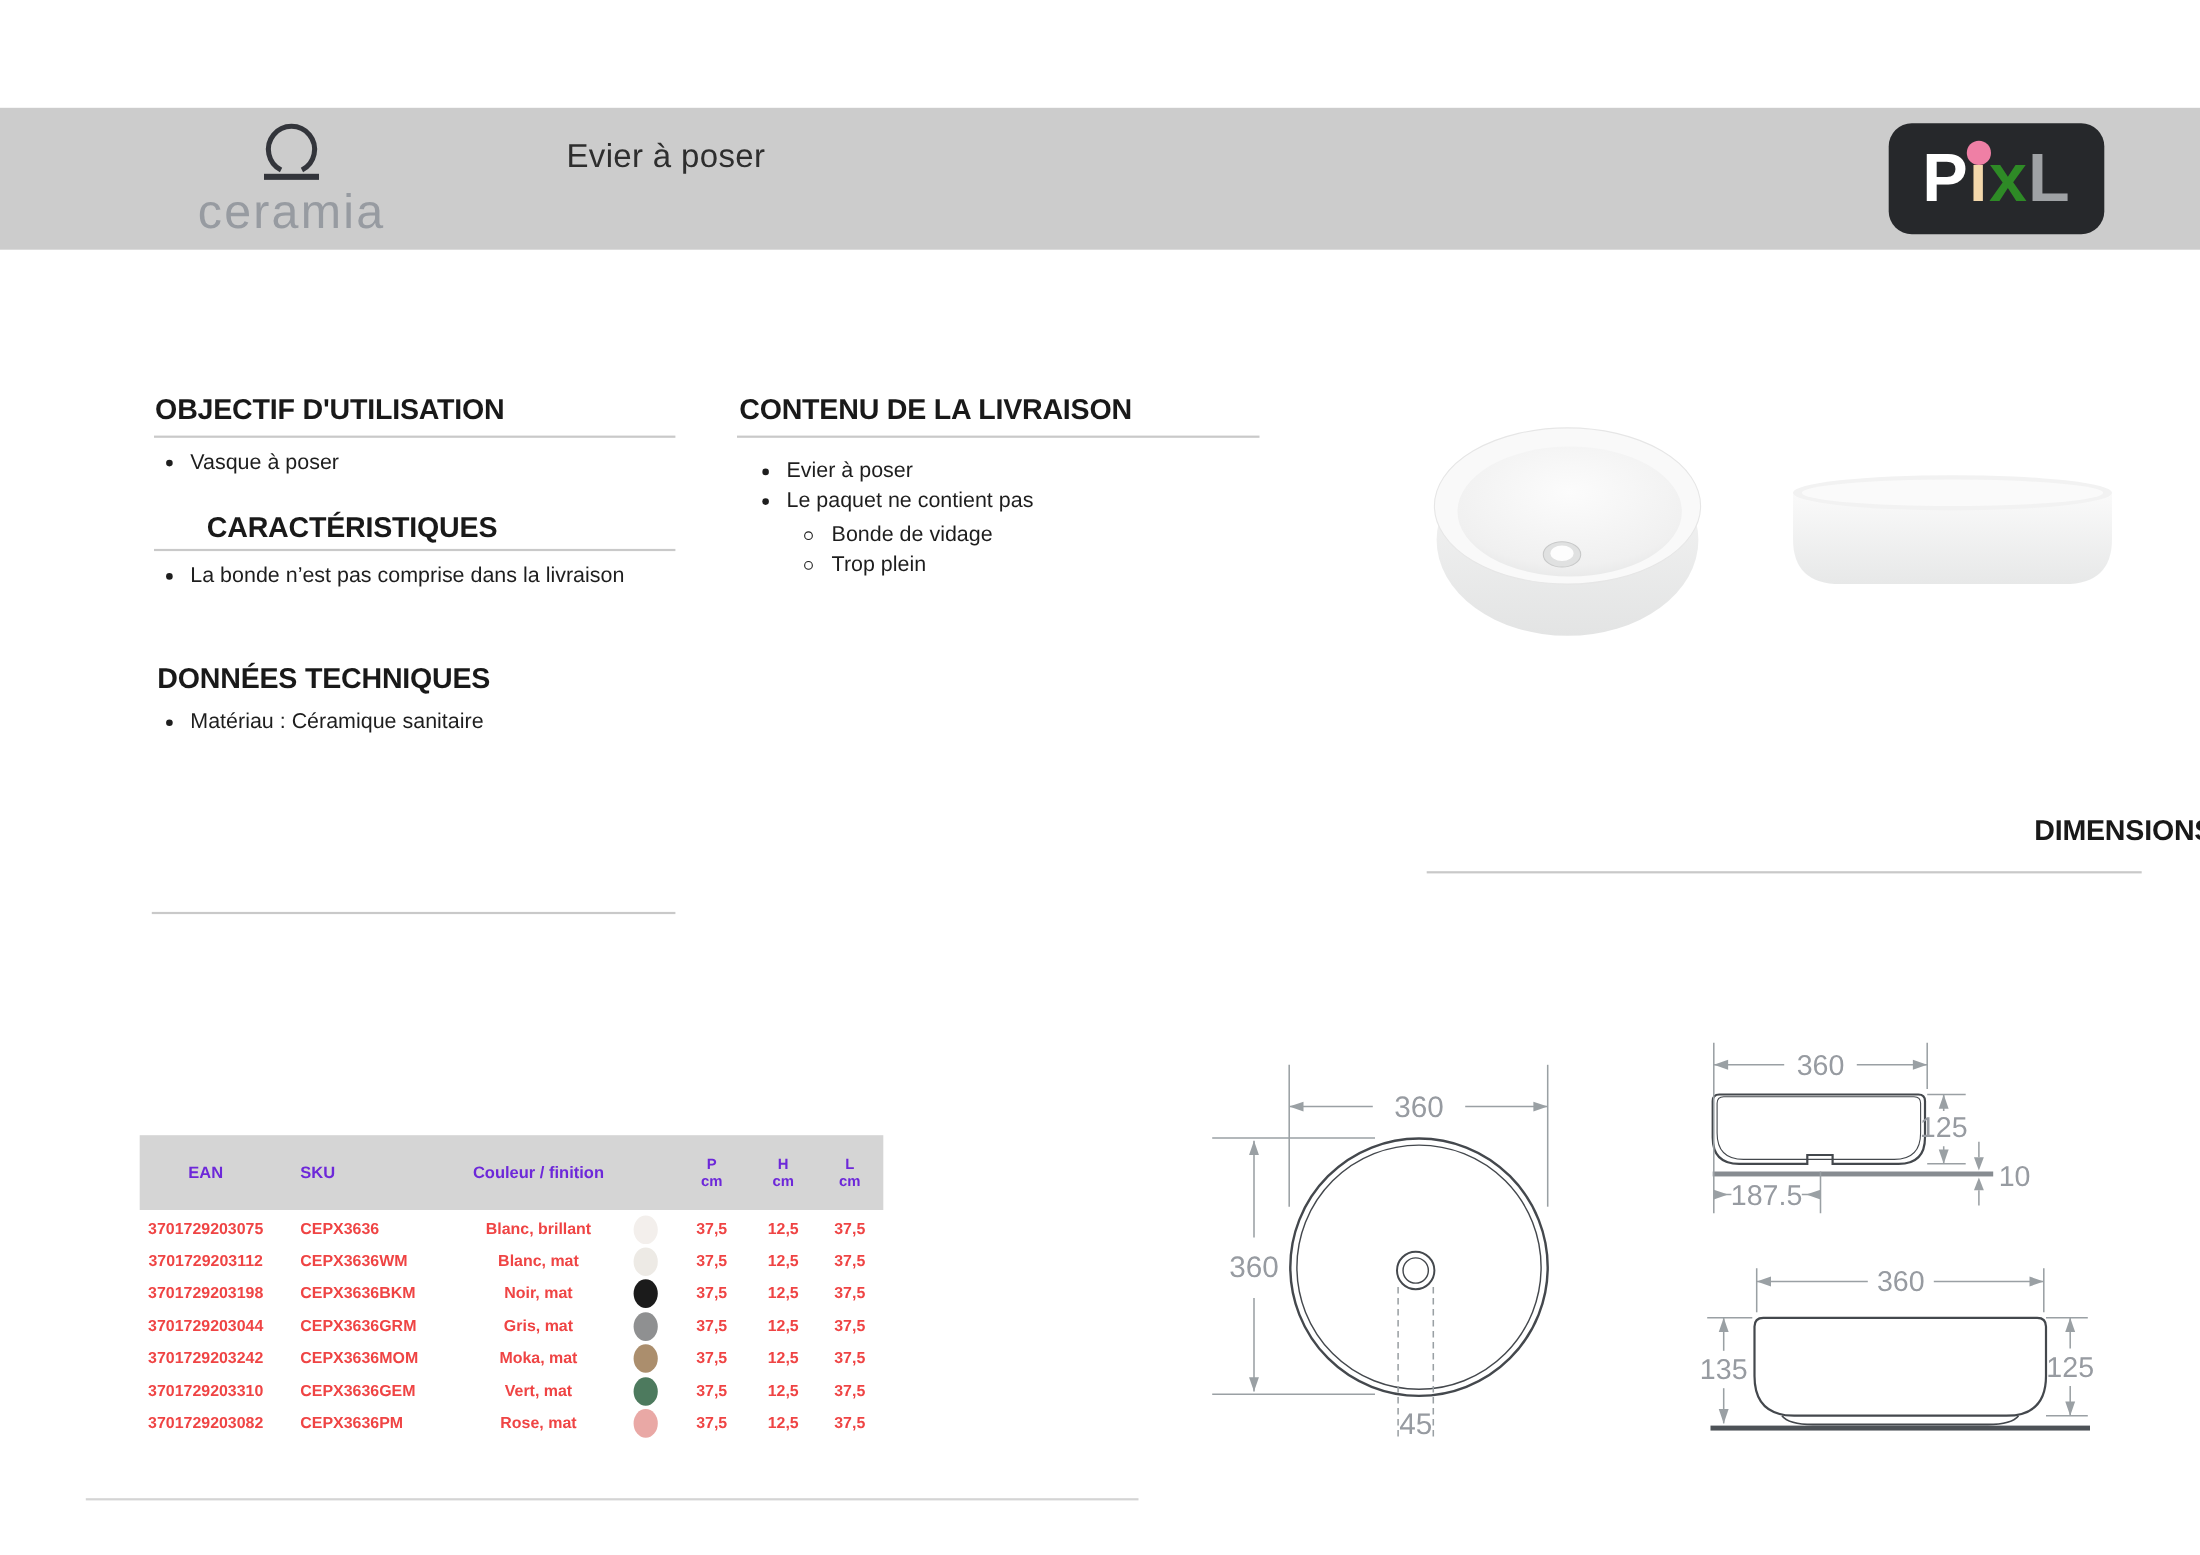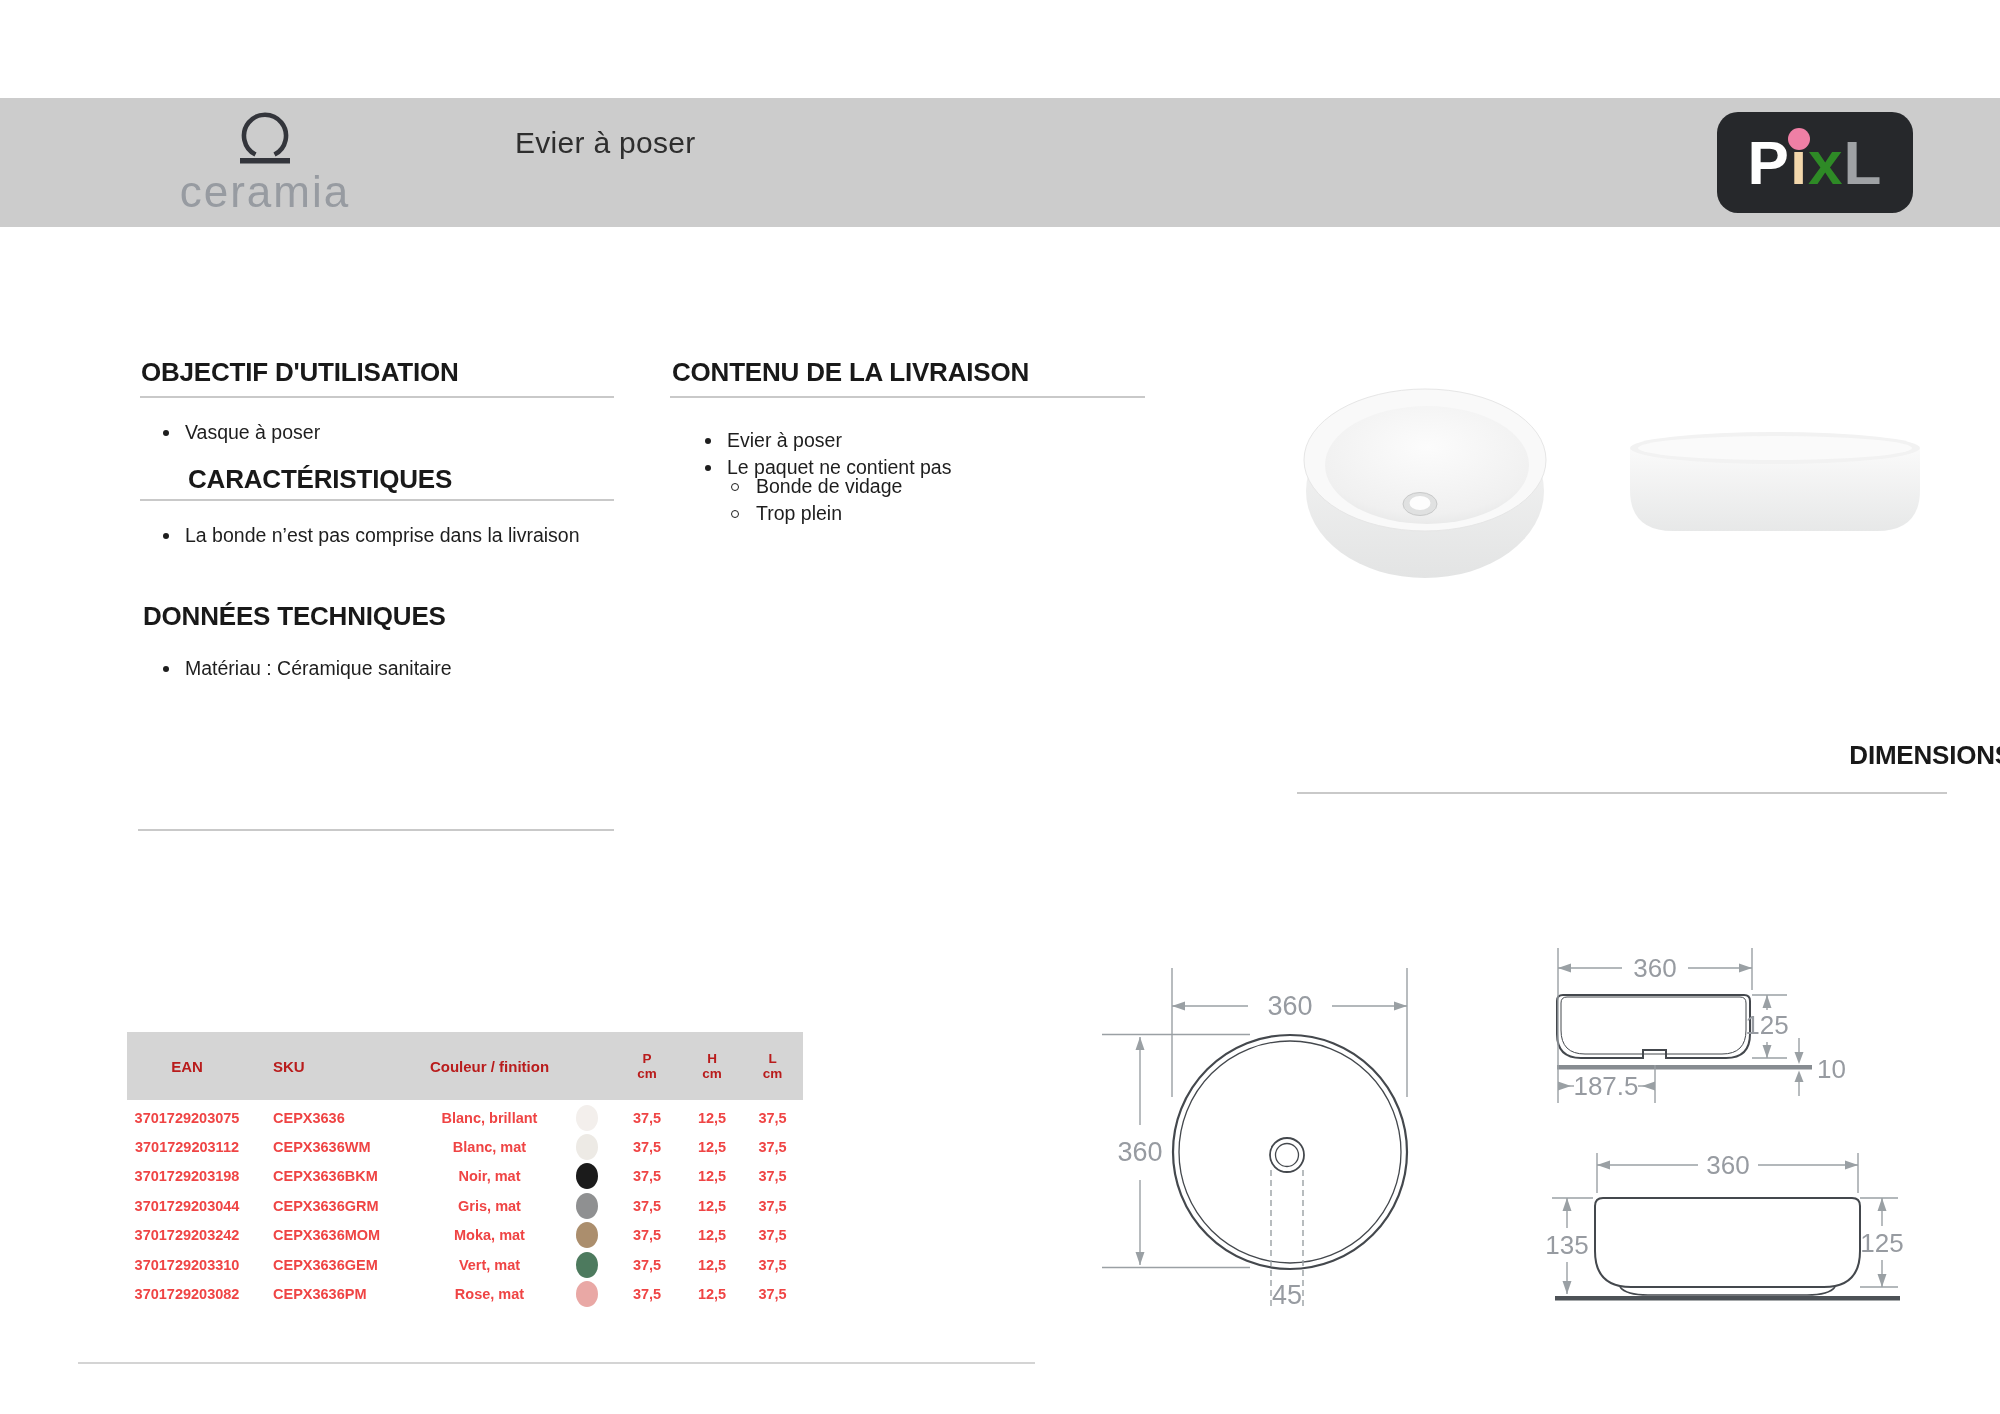--- a/index.html
+++ b/index.html
@@ -18,36 +18,36 @@
         font-size:62px;line-height:101px;letter-spacing:1px;}
   .pixl span{display:inline-block;}
   .px-i{position:relative;}
   .px-i::before{content:"";position:absolute;left:50%;transform:translateX(-50%);
         top:16px;width:22px;height:22px;border-radius:50%;z-index:2;}
   .px-i.dotted::before{background:var(--dot,#ef7fa5);}
 
   
   .h1{font-size:26px;font-weight:bold;color:#191919;letter-spacing:-0.2px;white-space:nowrap;}
   .rule{height:2px;background:#c9c9c9;}
-  ul.bullets{list-style:none;margin:12px;padding:0;font-size:19.5px;color:#1e1e1e;}
+  ul.bullets{list-style:none;margin:0;padding:0;font-size:19.5px;color:#1e1e1e;}
   ul.bullets>li{position:relative;padding-left:32px;line-height:27px;white-space:nowrap;}
   ul.bullets>li::before{content:"";position:absolute;left:10px;top:10.5px;width:6px;height:6px;
        border-radius:50%;background:#1e1e1e;}
   ul.sub{list-style:none;margin:4px;padding:0;}
   ul.sub>li{position:relative;padding-left:69px;line-height:27px;white-space:nowrap;font-size:19.5px;}
   ul.sub>li::before{content:"";position:absolute;left:44px;top:9.5px;width:6px;height:6px;
        border-radius:50%;background:transparent;border:1.6px solid #1e1e1e;}
 
   .dim-title-wrap{left:1362px;top:740px;width:650px;text-align:right;}
   .dim-rule{left:1297px;top:792px;width:650px;}
 
   
   .spec-table{left:127px;top:1032px;width:676px;}
   .t-grid{display:grid;grid-template-columns:120px 170px 145px 50px 70px 60px 61px;align-items:center;}
-  .t-head{height:68px;font-weight:bold;font-size:15px;color:#b91c1c;}
+  .t-head{height:68px;font-weight:bold;font-size:15px;color:#6d28d9;}
   .t-head .two{display:flex;flex-direction:column;align-items:center;font-size:13.5px;line-height:15px;}
   .t-row{height:29.4px;font-size:14.5px;font-weight:bold;color:#ef4444;}
   .cell{text-align:center;}
   .cell.left{text-align:left;padding-left:26px;}
   .swatch{width:22px;height:26px;border-radius:50%;margin:0 auto;}
 
   
   svg text{font-family:"Liberation Sans", sans-serif;fill:#979ba1;}
   .dline{stroke:#9aa0a4;stroke-width:1.4;fill:none;}
   .oline{stroke:#44484d;fill:none;}

